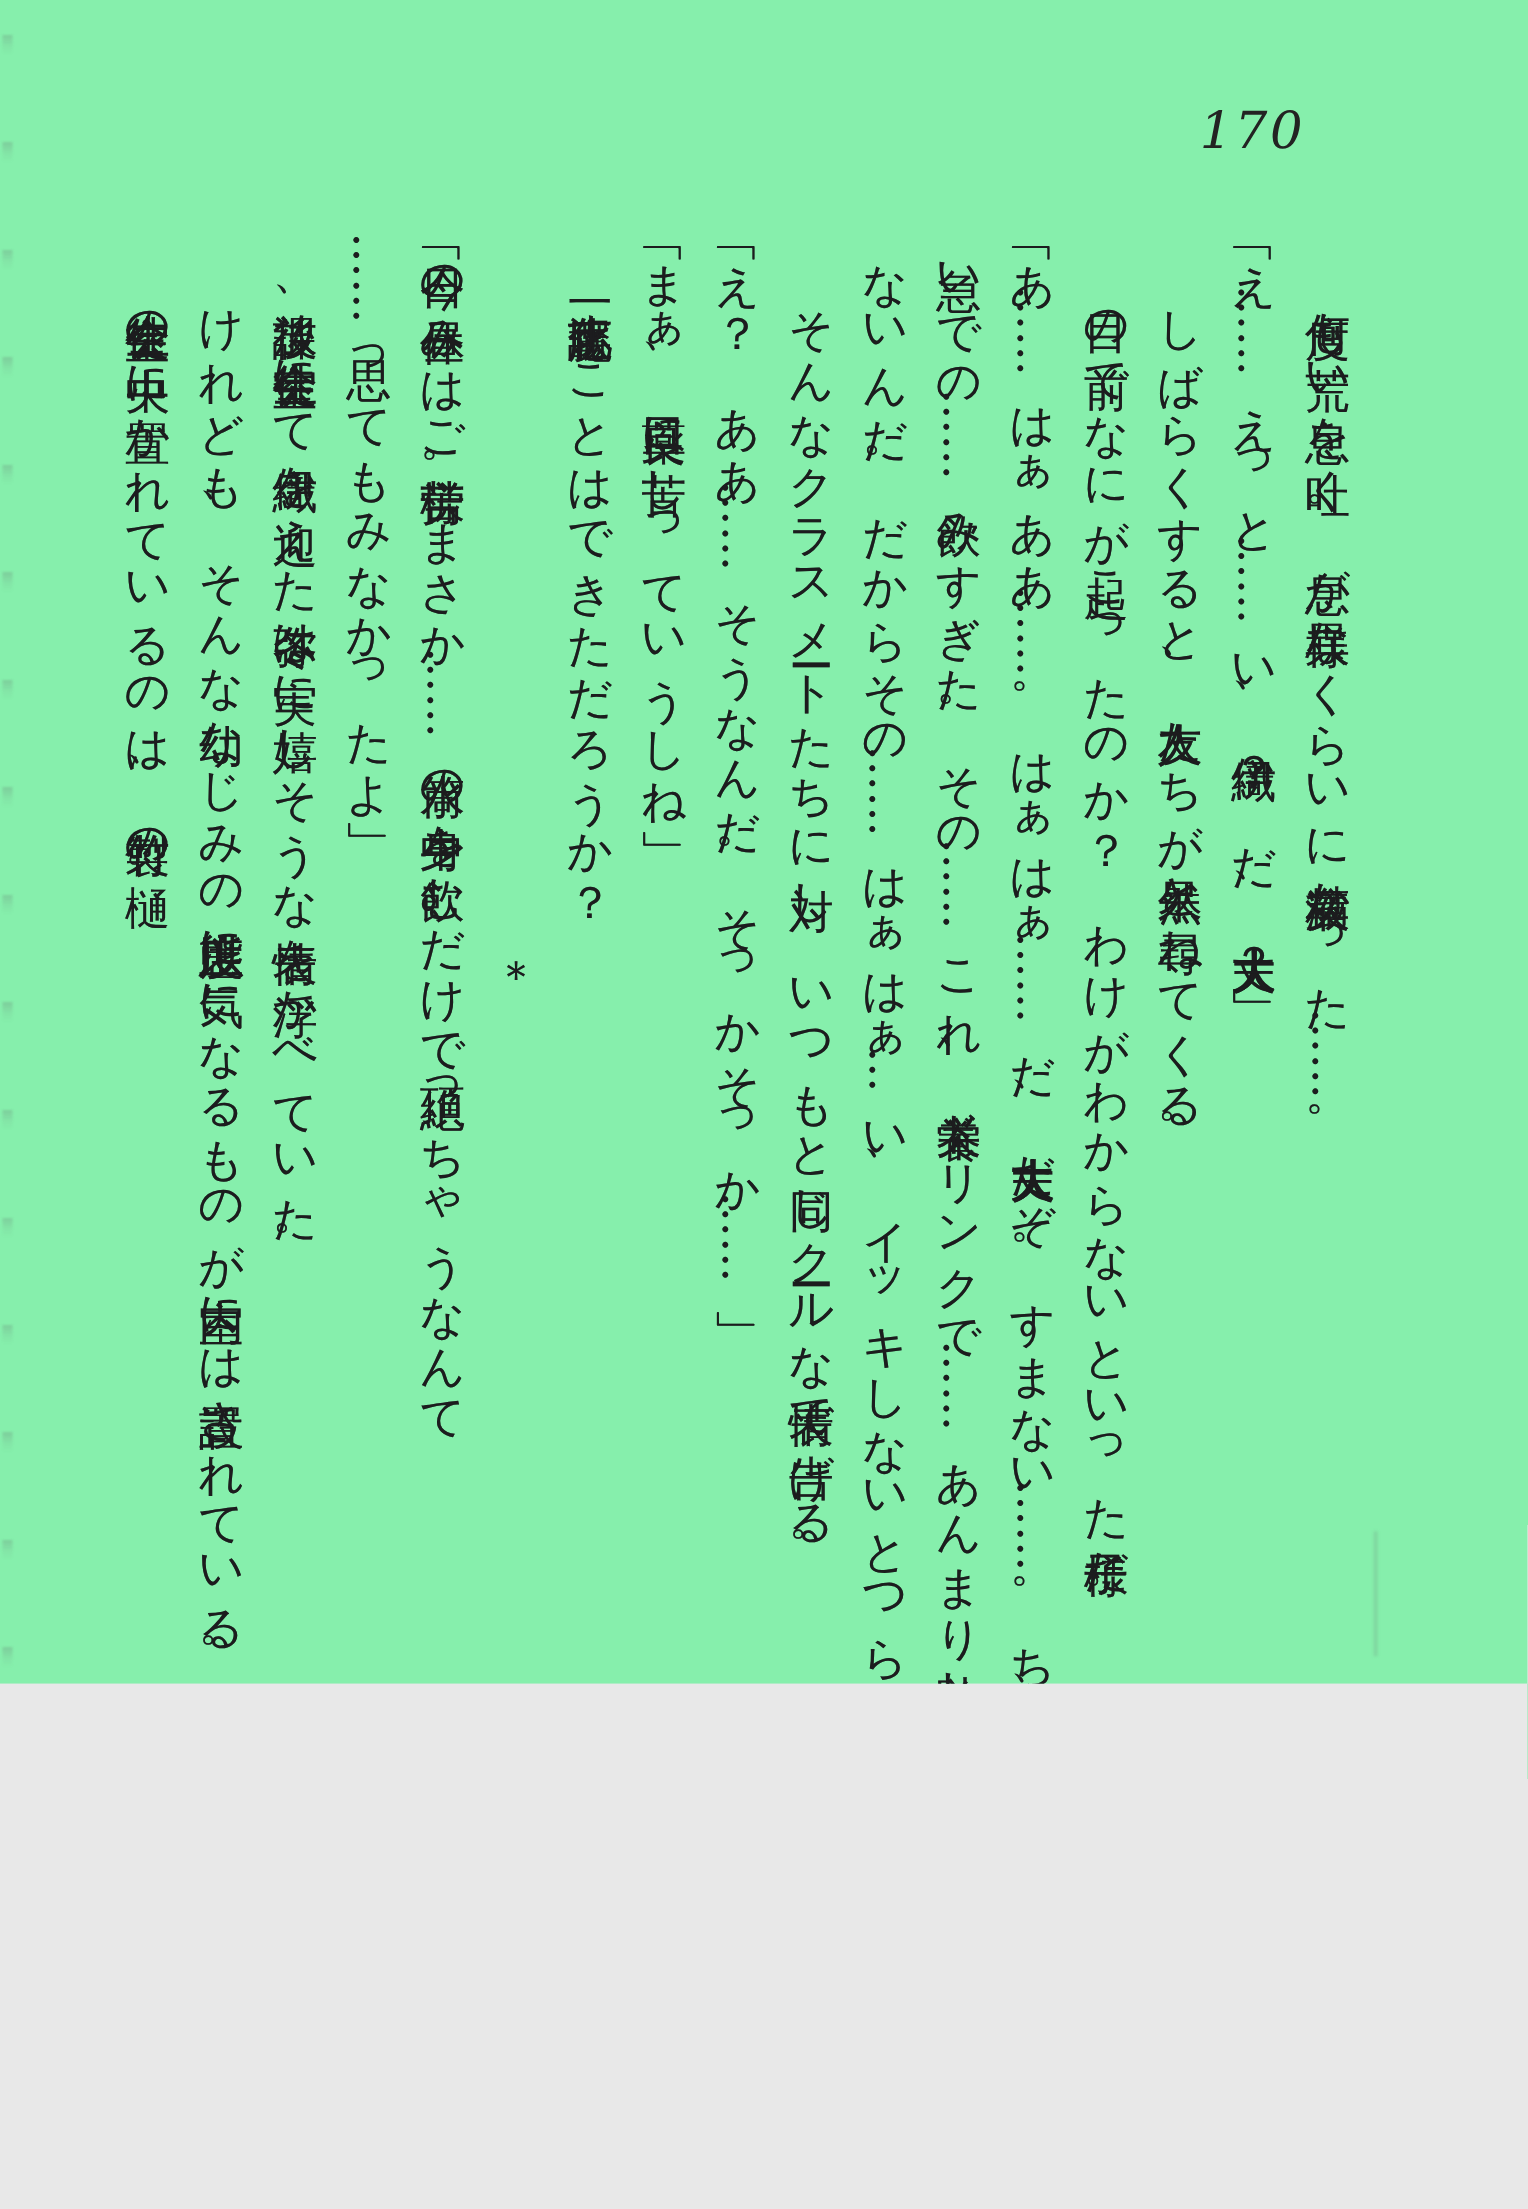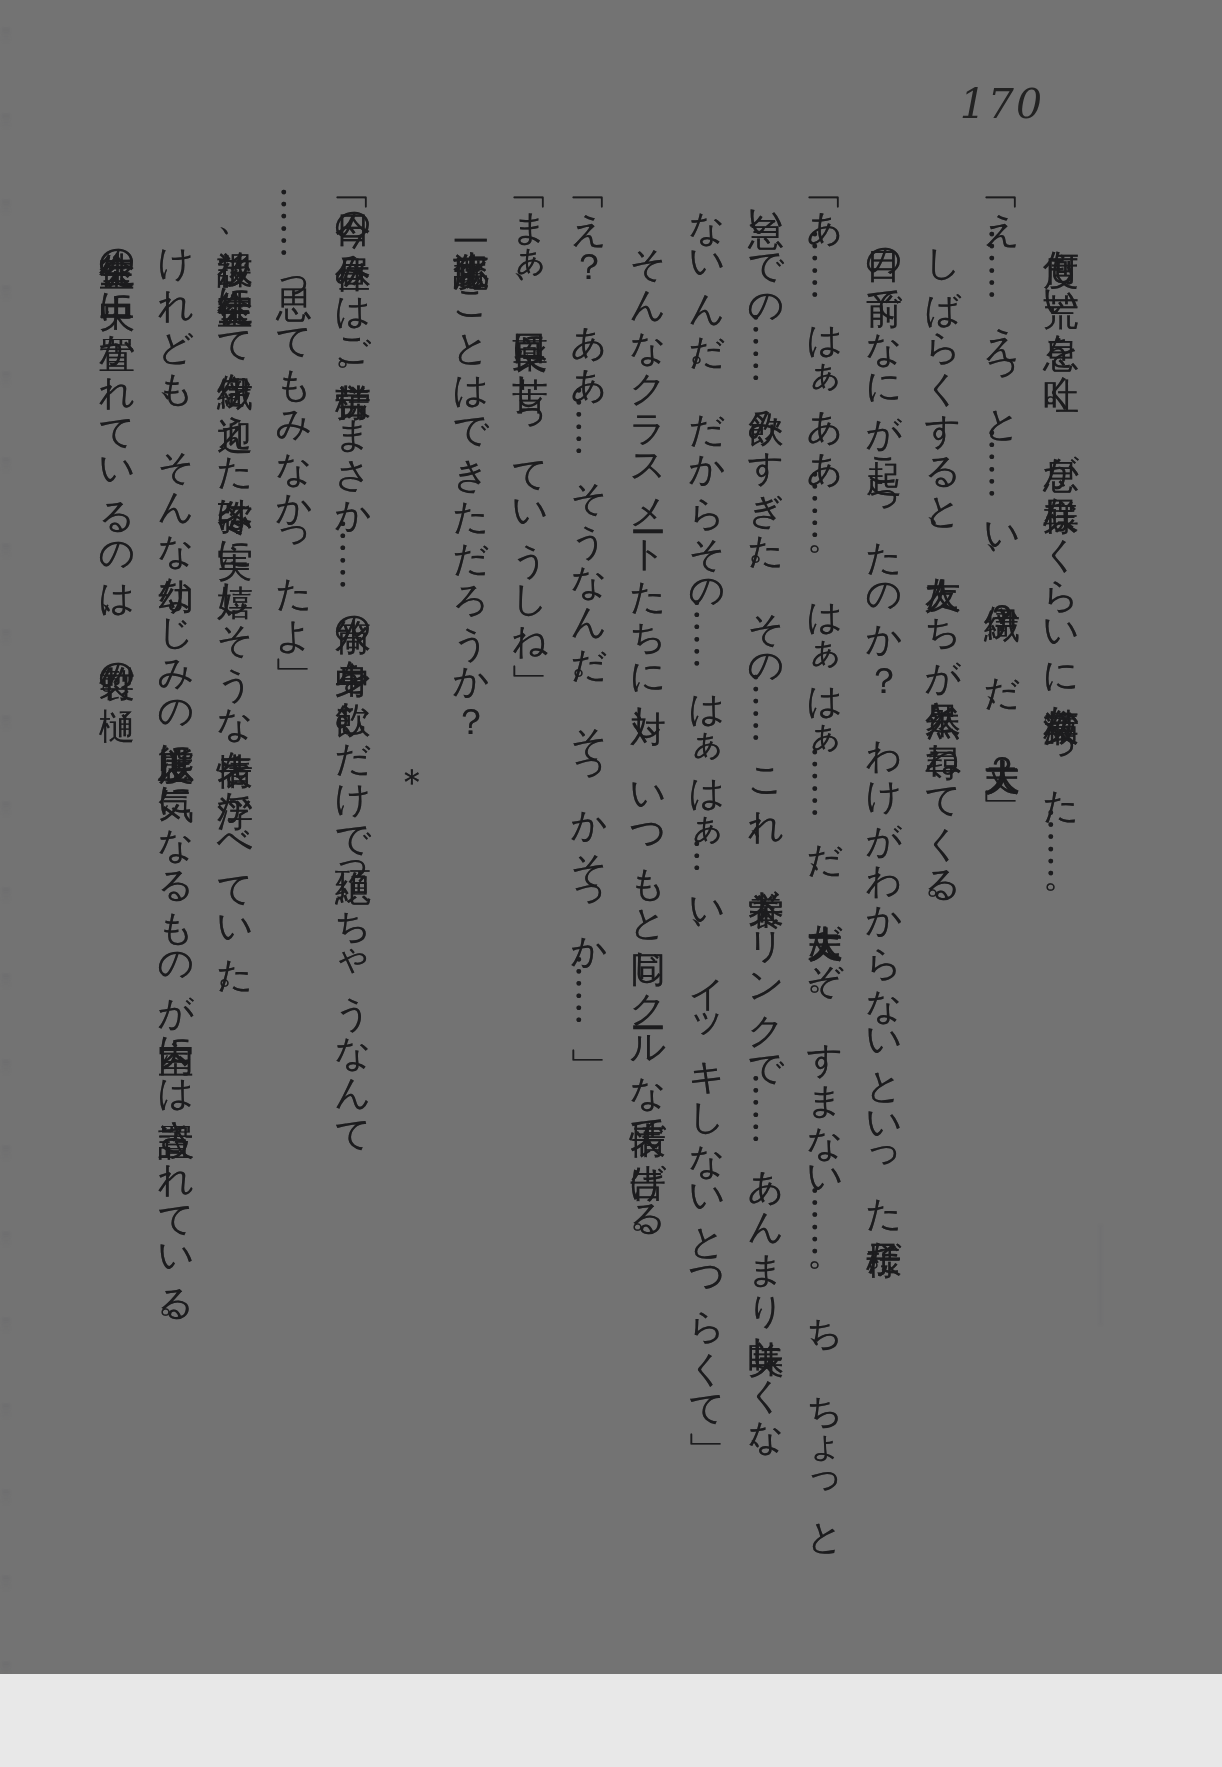--- a/index.html
+++ b/index.html
@@ -3,22 +3,22 @@
 <meta charset="utf-8">
 <style>
   html, body {
     margin: 0;
     padding: 0;
     background: #e8e8e8;
   }
   .page {
     position: relative;
     width: 1222px;
-    height: 1674px;
-    background: #737373;
+    height: 1347px;
+    background: #86efac;
     overflow: hidden;
     font-family: "DejaVu Serif", "Liberation Serif", serif;
   }
   
   .scan-edge {
     position: absolute;
     left: 2px;
     top: 28px;
     width: 8px;
     height: 1710px;

